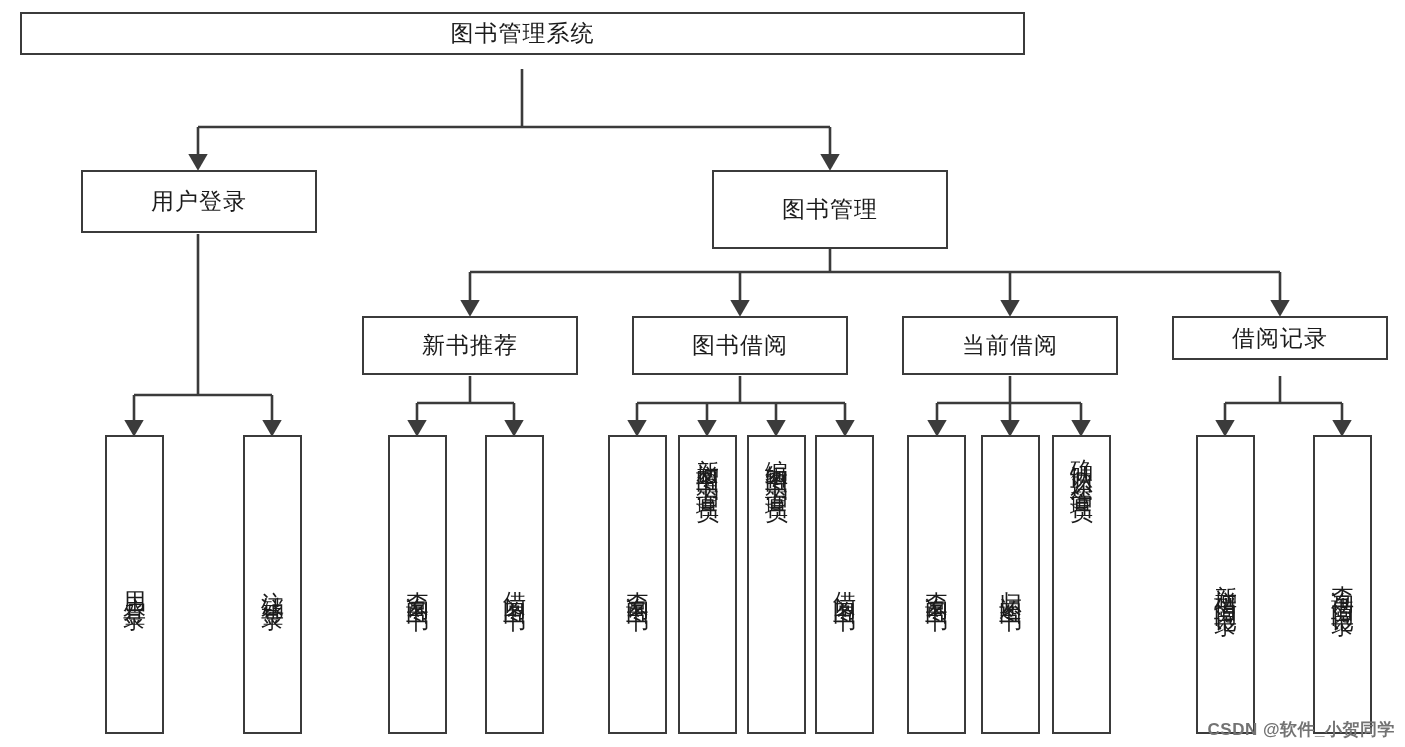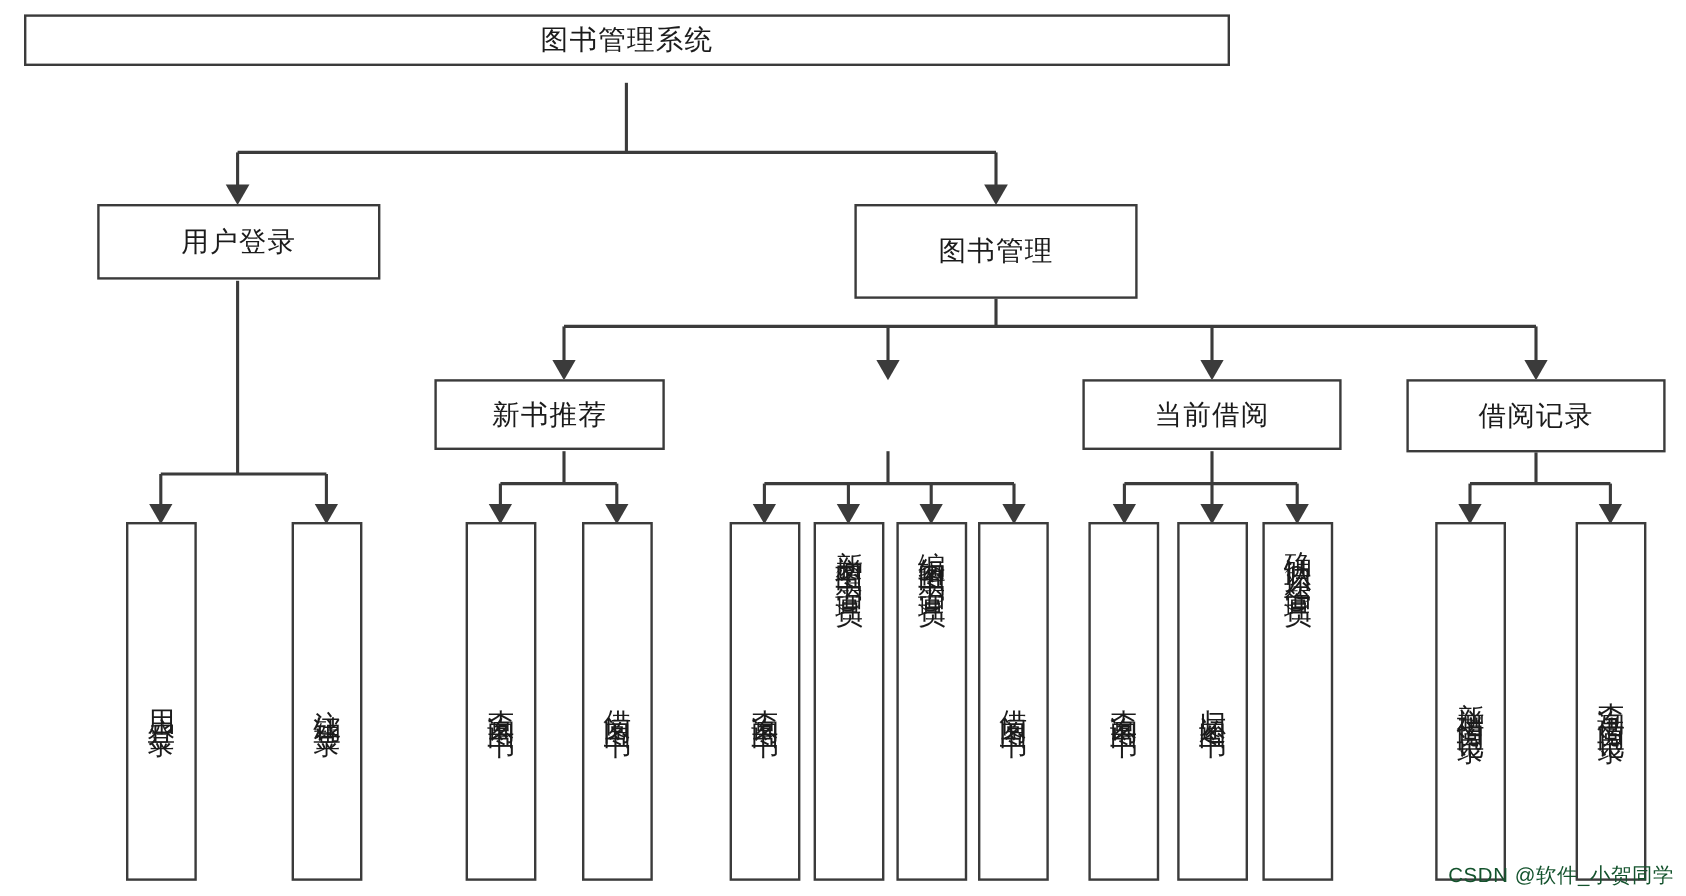--- a/index.html
+++ b/index.html
@@ -49,23 +49,24 @@
     top: 0;
     width: 1405px;
     height: 747px;
     pointer-events: none;
   }
   .watermark {
     position: absolute;
     right: 10px;
     bottom: 6px;
     font-size: 17px;
-    color: #14532d;
+    color: #737373;
     white-space: nowrap;
     letter-spacing: 0.5px;
+    font-weight: bold;
   }
 </style>
 </head>
 <body>
 
 <div id="canvas">
 
   <svg class="wires" viewBox="0 0 1405 747">
     <defs>
       <marker id="arrow" markerWidth="10" markerHeight="10" refX="3.2" refY="5" orient="auto" markerUnits="strokeWidth">
@@ -114,23 +115,24 @@
       <path d="M1225,403 L1225,428" marker-end="url(#arrow)"></path>
       <path d="M1342,403 L1342,428" marker-end="url(#arrow)"></path>
     </g>
   </svg>
 
   <div class="node horiz" style="left:20px; top:12px; width:1005px; height:43px;">图书管理系统</div>
 
   <div class="node horiz" style="left:81px; top:170px; width:236px; height:63px;">用户登录</div>
   <div class="node horiz" style="left:712px; top:170px; width:236px; height:79px;">图书管理</div>
 
-  <div class="node horiz" style="left:362px; top:316px; width:192px; height:59px;">新书推荐</div>
+  <div class="node horiz" style="left:362px; top:316px; width:216px; height:59px;">新书推荐</div>
+  <div class="node horiz" style="left:632px; top:316px; width:216px; height:59px;">图书借阅</div>
   <div class="node horiz" style="left:902px; top:316px; width:216px; height:59px;text-align:right;">当前借阅</div>
-  <div class="node horiz" style="left:1172px; top:316px; width:216px; height:61px;">借阅记录</div>
+  <div class="node horiz" style="left:1172px; top:316px; width:216px; height:44px;">借阅记录</div>
 
   <div class="node vert mid" style="left:105px; top:435px; width:59px; height:299px;">用户登录</div>
   <div class="node vert mid" style="left:243px; top:435px; width:59px; height:299px;">注销登录</div>
 
   <div class="node vert mid" style="left:388px; top:435px; width:59px; height:299px;">查询图书</div>
   <div class="node vert mid" style="left:485px; top:435px; width:59px; height:299px;">借阅图书</div>
 
   <div class="node vert mid" style="left:608px; top:435px; width:59px; height:299px;">查询图书</div>
   <div class="node vert" style="left:678px; top:435px; width:59px; height:299px;">新增图书（管理员）</div>
   <div class="node vert" style="left:747px; top:435px; width:59px; height:299px;">编辑图书（管理员）</div>

